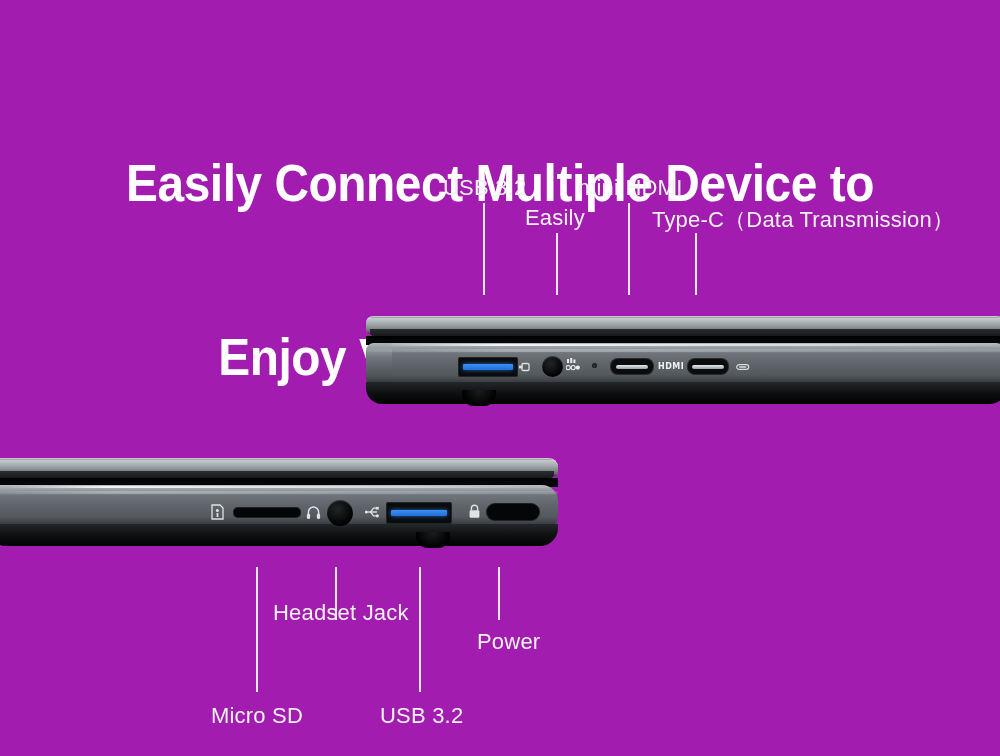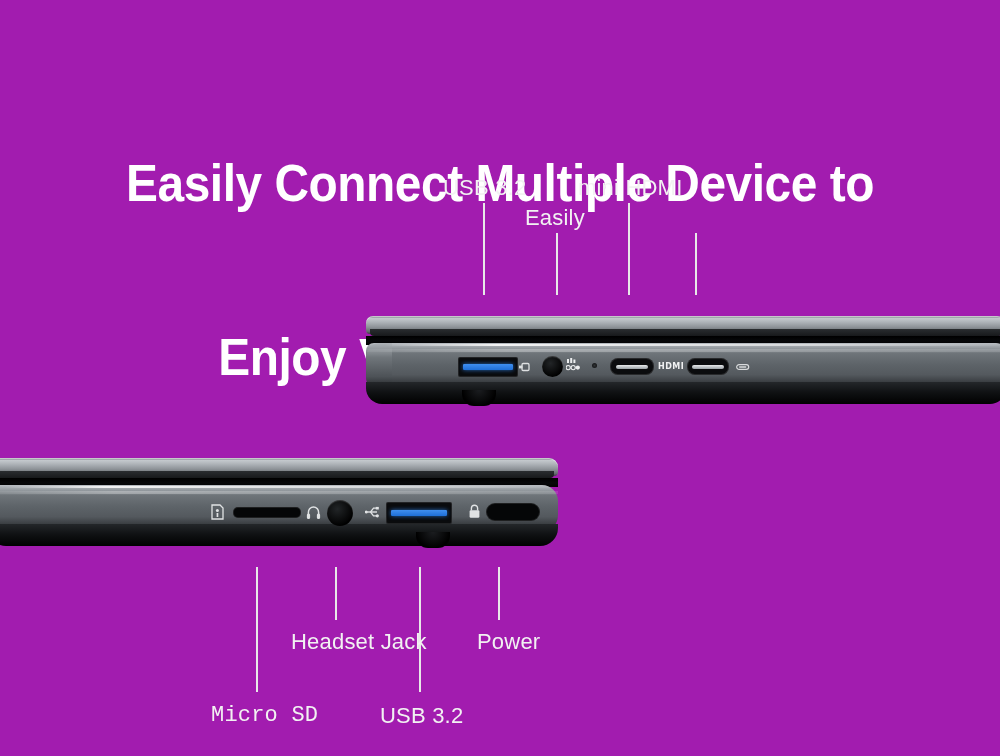--- a/index.html
+++ b/index.html
@@ -163,20 +163,21 @@
 <div class="stage">
 
   <div class="headline">
     <div>Easily Connect Multiple Device to</div>
     <div>Enjoy Various Enjoyment</div>
   </div>
 
   <div class="lbl" style="left:443px;top:175px;">USB 3.2</div>
   <div class="lbl" style="left:525px;top:205px;">Easily</div>
   <div class="lbl" style="left:578px;top:175px;">mini HDMI</div>
+  <div class="lbl" style="left:652px;top:205px;">Type-C（Data Transmission）</div>
 
   <div class="leader" style="left:483px;top:203px;height:92px;"></div>
   <div class="leader" style="left:556px;top:233px;height:62px;"></div>
   <div class="leader" style="left:628px;top:203px;height:92px;"></div>
   <div class="leader" style="left:695px;top:233px;height:62px;"></div>
 
   <div class="laptop" id="laptop-top">
     <div class="lid"></div>
     <div class="lid-face"></div>
     <div class="gap"></div>
@@ -266,18 +267,18 @@
       <rect x="1.6" y="6.2" width="9.8" height="7.6" rx="1.3" fill="#eceeef"></rect>
     </svg>
     <div class="port lock-slot" style="left:498px;top:45px;width:54px;"></div>
   </div>
 
   <div class="leader" style="left:256px;top:567px;height:125px;"></div>
   <div class="leader" style="left:335px;top:567px;height:53px;"></div>
   <div class="leader" style="left:419px;top:567px;height:125px;"></div>
   <div class="leader" style="left:498px;top:567px;height:53px;"></div>
 
-  <div class="lbl" style="left:211px;top:703px;font-family:Liberation Mono, monospace;">Micro SD</div>
-  <div class="lbl" style="left:273px;top:629px;margin-left:18px;">Headset Jack</div>
+  <div class="lbl" style="left:211px;top:703px;">Micro SD</div>
+  <div class="lbl" style="left:273px;top:600px;">Headset Jack</div>
   <div class="lbl" style="left:380px;top:703px;">USB 3.2</div>
   <div class="lbl" style="left:477px;top:629px;">Power</div>
 
 </div>
 
 </body></html>

